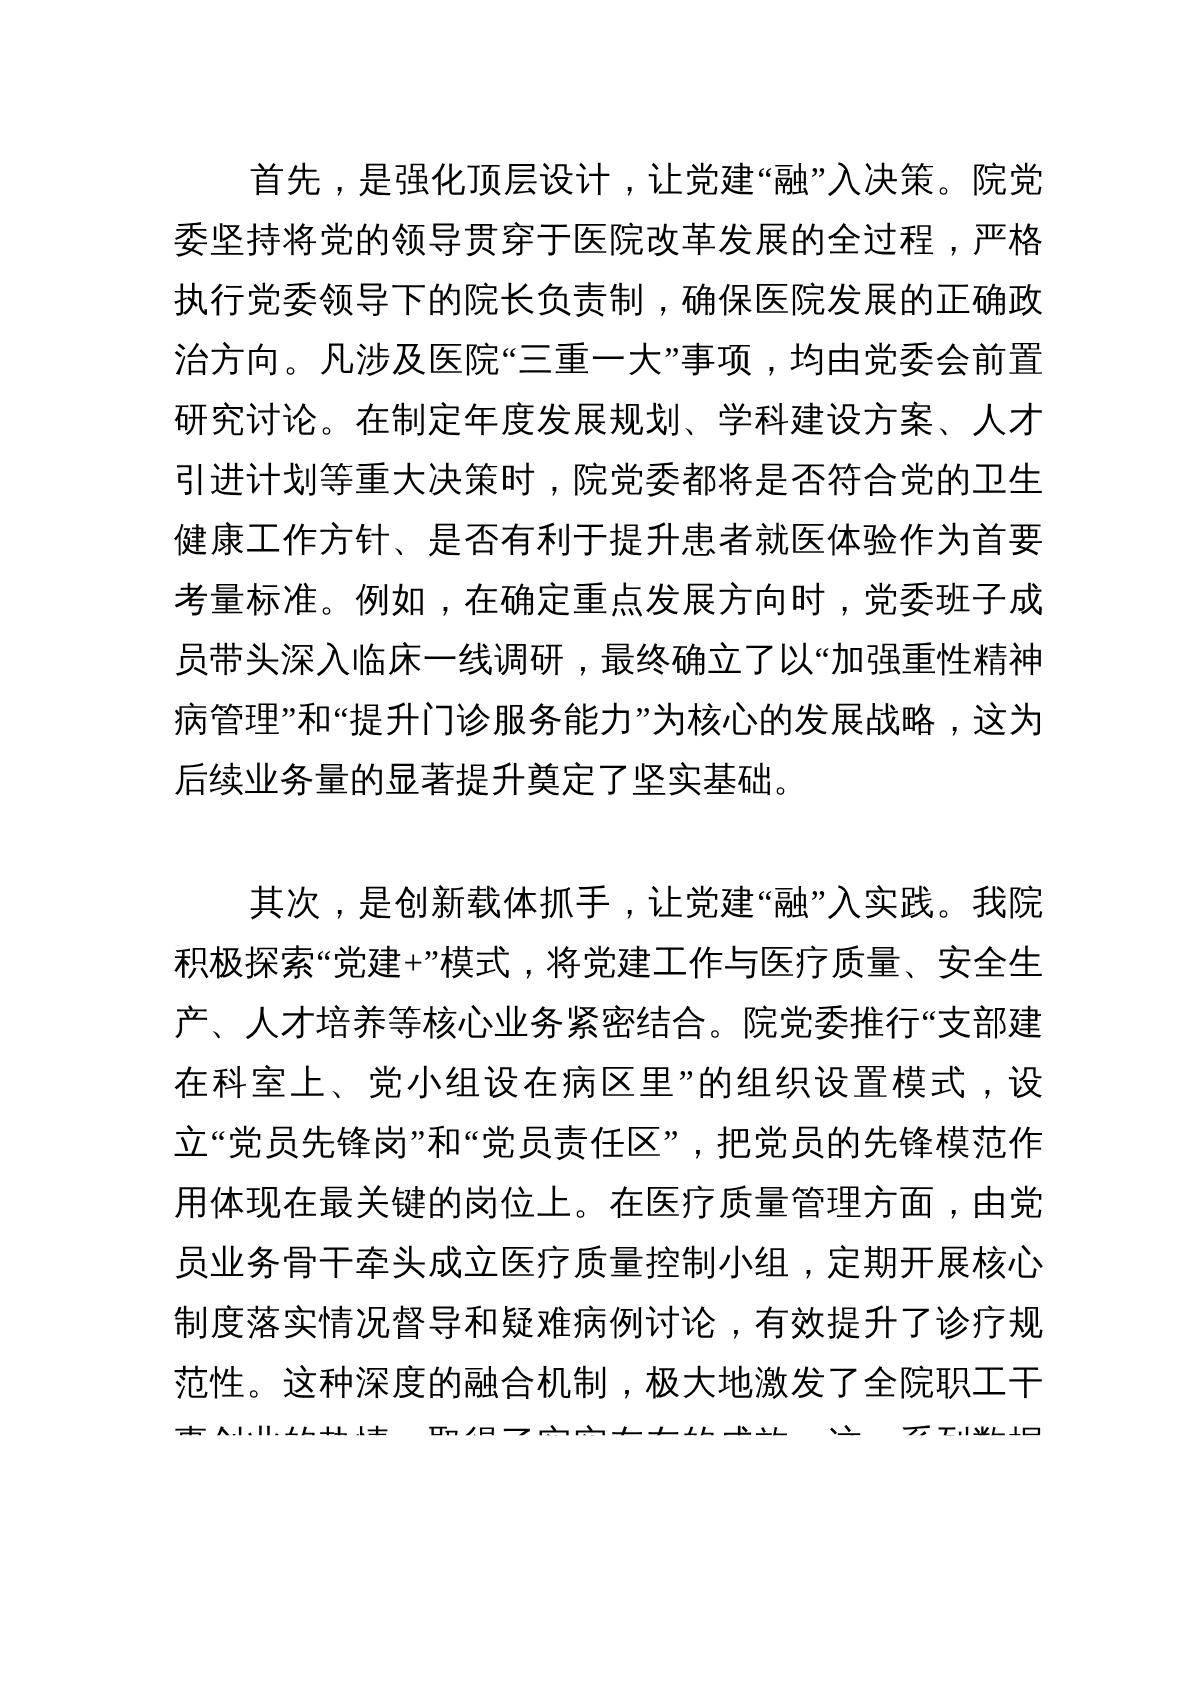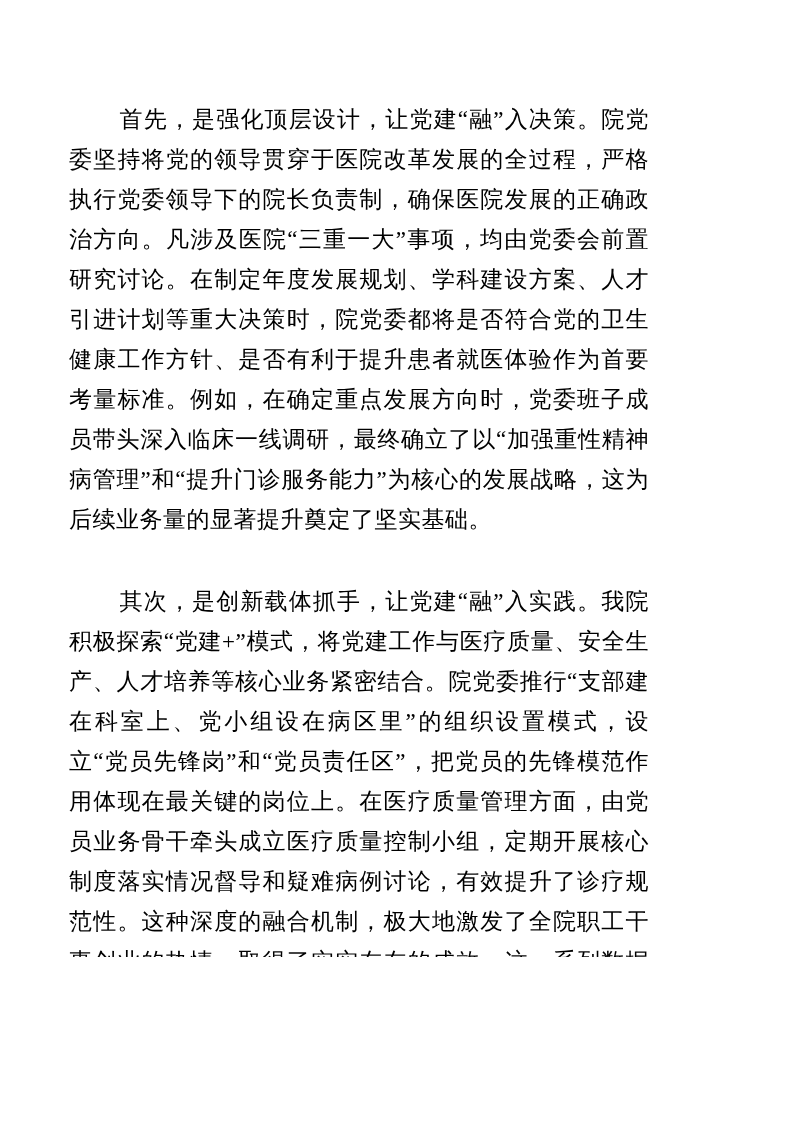--- a/index.html
+++ b/index.html
@@ -8,21 +8,21 @@
     background: #ffffff;
   }
   .page {
     position: relative;
     width: 793px;
     height: 957px;
     margin: 0 auto;
     background: #ffffff;
     overflow: hidden;
     box-sizing: border-box;
-    padding: 100px 100px 0 69px;
+    padding: 100px 100px 0 116px;
   }
   .doc-body {
     width: 580px;
   }
   .para {
     margin: 0;
     font-family: "Liberation Serif", "DejaVu Serif", serif;
     font-size: 23px;
     line-height: 40px;
     color: #000000;

